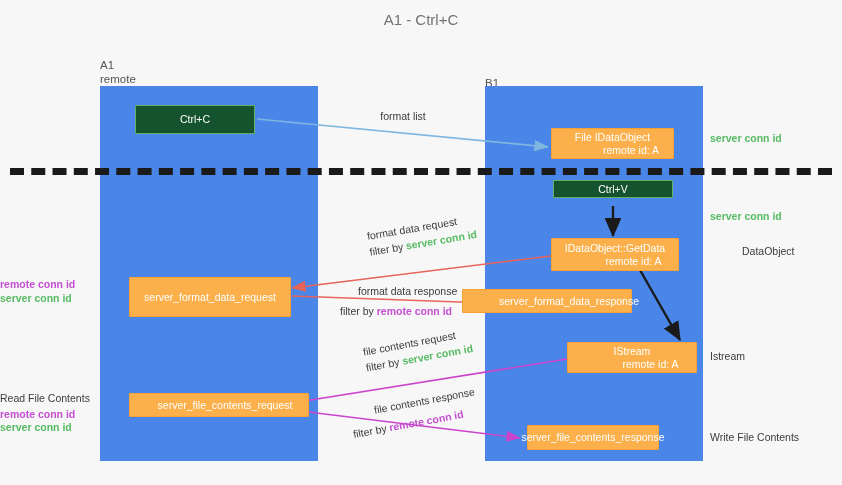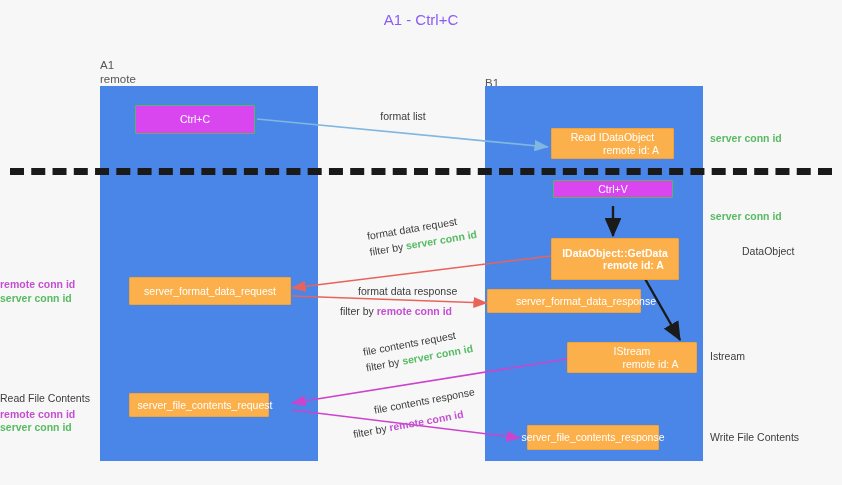--- a/index.html
+++ b/index.html
@@ -8,21 +8,21 @@
     background:#f7f7f7;
     font-family:"Liberation Sans", sans-serif;
     color:#3c3c3c;
   }
   #stage{position:absolute;left:0;top:0;width:842px;height:485px;}
   .abs{position:absolute;}
 
   
   .title{
     left:0;top:10px;width:842px;text-align:center;
-    font-size:15px;line-height:20px;color:#8b5cf6;
+    font-size:15px;line-height:20px;color:#737373;
   }
 
   
   .lane-head{
     text-align:left;font-size:11.5px;line-height:14px;color:#555;
   }
 
   
   .lane{background:#4a86e8;}
 
@@ -34,21 +34,21 @@
 
   
   .node{
     box-sizing:border-box;
     display:flex;align-items:center;justify-content:center;
     flex-direction:column;
     text-align:center;color:#ffffff;
     font-size:10.5px;line-height:12.5px;
     border-radius:1px;
   }
-  .green{background:#d946ef;border:1px solid #63b063;}
+  .green{background:#14532d;border:1px solid #63b063;}
   .orange{background:#fbb04b;border:1px solid #f6a133;}
   .node .l2{font-size:10.5px;line-height:12.5px;margin-left:37px;}
 
   
   .lbl{font-size:10.5px;line-height:13px;color:#3c3c3c;white-space:nowrap;}
   .lbl.c{text-align:center;}
   .green-t{color:#57bb63;font-weight:bold;}
   .mag-t{color:#c44fd1;font-weight:bold;}
   .side{font-size:10.5px;line-height:13.5px;white-space:nowrap;}
 
@@ -108,43 +108,43 @@
 
     <path d="M292,410 L520,438" stroke="#cc44cc" stroke-width="1.6" fill="none" marker-end="url(#ah-mag)"></path>
   </svg>
 
   <div class="abs dashed"></div>
 
   <div class="abs node green" style="left:135px;top:105px;width:120px;height:29px;">
     <div>Ctrl+C</div>
   </div>
 
-  <div class="abs node orange" style="left:129px;top:277px;width:162px;height:28px;">
+  <div class="abs node orange" style="left:129px;top:277px;width:162px;height:40px;">
     <div>server_format_data_request</div>
   </div>
 
-  <div class="abs node orange" style="left:129px;top:393px;width:140px;height:24px;padding-left:12px;">
+  <div class="abs node orange" style="left:129px;top:393px;width:180px;height:24px;padding-left:12px;">
     <div>server_file_contents_request</div>
   </div>
 
   <div class="abs node orange" style="left:551px;top:128px;width:123px;height:31px;">
-    <div>Read IDataObject</div>
+    <div>File IDataObject</div>
     <div class="l2">remote id: A</div>
   </div>
 
   <div class="abs node green" style="left:553px;top:180px;width:120px;height:18px;">
     <div>Ctrl+V</div>
   </div>
 
-  <div class="abs node orange" style="left:551px;top:238px;width:128px;height:42px;font-weight:bold;">
+  <div class="abs node orange" style="left:551px;top:238px;width:128px;height:33px;">
     <div>IDataObject::GetData</div>
     <div class="l2">remote id: A</div>
   </div>
 
-  <div class="abs node orange" style="left:487px;top:289px;width:154px;height:24px;padding-left:44px;">
+  <div class="abs node orange" style="left:462px;top:289px;width:170px;height:24px;padding-left:44px;">
     <div>server_format_data_response</div>
   </div>
 
   <div class="abs node orange" style="left:567px;top:342px;width:130px;height:31px;">
     <div>IStream</div>
     <div class="l2">remote id: A</div>
   </div>
 
   <div class="abs node orange" style="left:527px;top:425px;width:132px;height:25px;">
     <div>server_file_contents_response</div>

